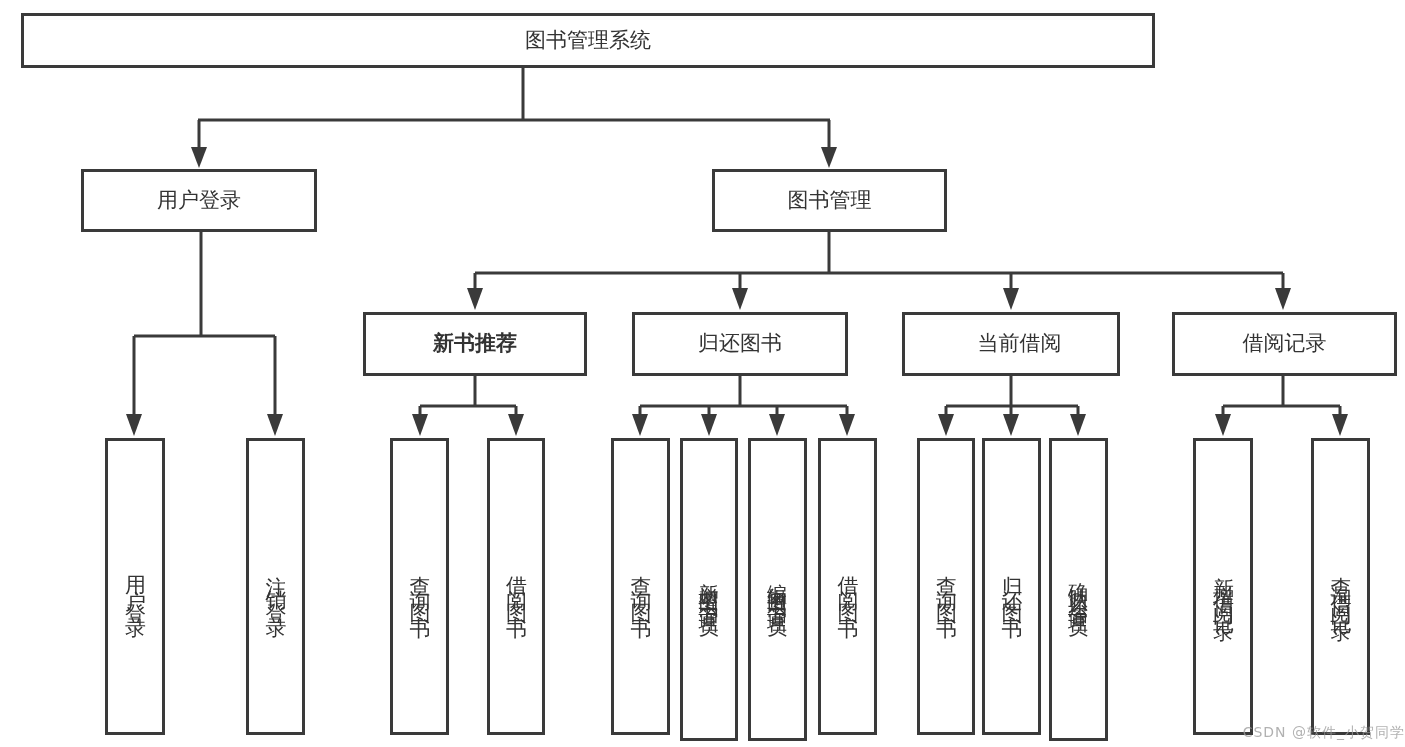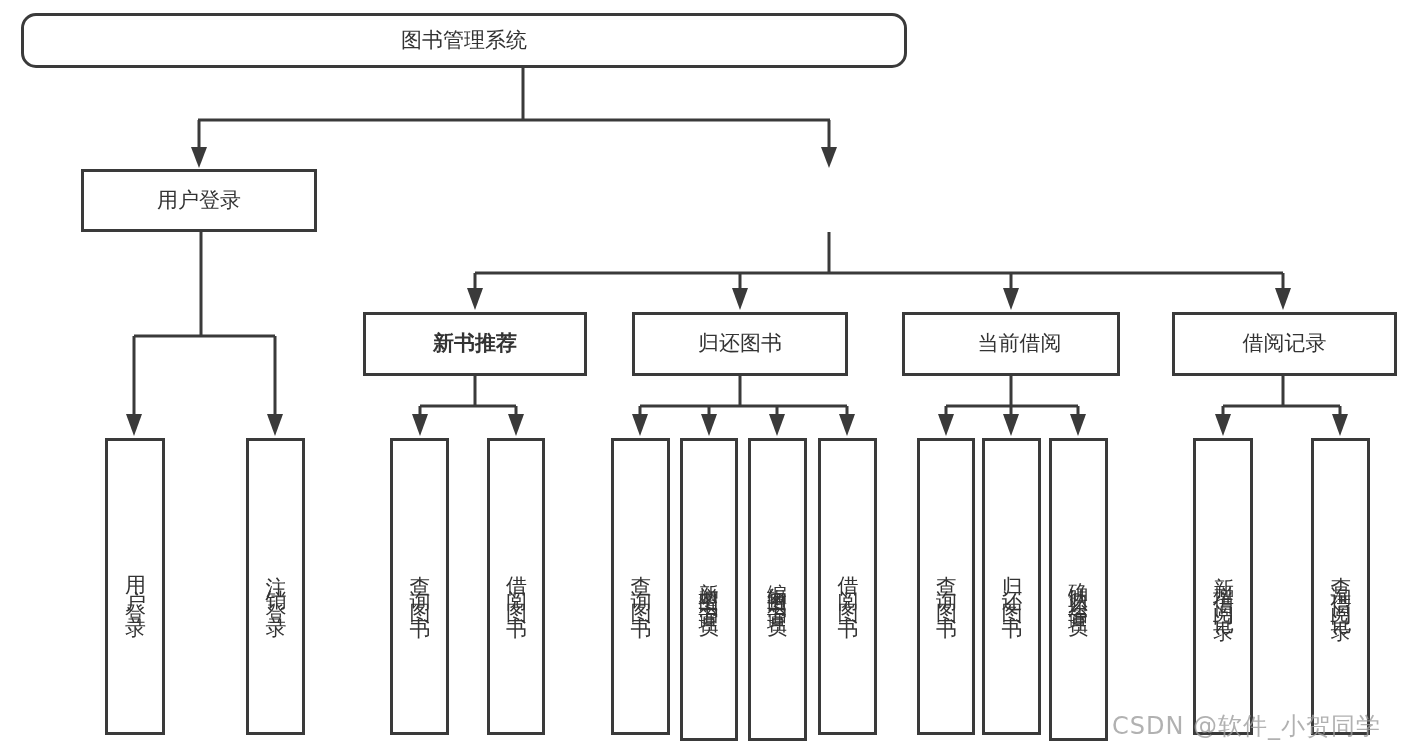--- a/index.html
+++ b/index.html
@@ -25,21 +25,21 @@
     z-index:2;
   }
   .vbox{
     writing-mode:vertical-rl;
     text-orientation:mixed;
     letter-spacing:14px;
   }
   .vbox.sp6{letter-spacing:9px;}
   .vbox.sp9{letter-spacing:5px;font-size:20px;}
   
-  .n-root{left:21px;top:13px;width:886px;height:55px;border-radius:15px;}
+  .n-root{left:21px;top:13px;width:1134px;height:55px;}
   .n-user{left:81px;top:169px;width:236px;height:63px;}
   .n-mgmt{left:712px;top:169px;width:235px;height:63px;}
   .n-newbook{left:363px;top:312px;width:224px;height:64px;font-weight:bold;}
   .n-borrow{left:632px;top:312px;width:216px;height:64px;}
   .n-current{left:902px;top:312px;width:218px;height:64px;padding-left:17px;}
   .n-record{left:1172px;top:312px;width:225px;height:64px;}
   .l-u1{left:105px;top:438px;width:60px;height:297px;}
   .l-u2{left:246px;top:438px;width:59px;height:297px;}
   .l-n1{left:390px;top:438px;width:59px;height:297px;}
   .l-n2{left:487px;top:438px;width:58px;height:297px;}
@@ -47,23 +47,23 @@
   .l-b2{left:680px;top:438px;width:58px;height:303px;}
   .l-b3{left:748px;top:438px;width:59px;height:303px;}
   .l-b4{left:818px;top:438px;width:59px;height:297px;}
   .l-c1{left:917px;top:438px;width:58px;height:297px;}
   .l-c2{left:982px;top:438px;width:59px;height:297px;}
   .l-c3{left:1049px;top:438px;width:59px;height:303px;}
   .l-r1{left:1193px;top:438px;width:60px;height:297px;}
   .l-r2{left:1311px;top:438px;width:59px;height:297px;}
   .watermark{
     position:absolute;
-    right:24px;
+    right:0;
     bottom:5px;
-    font-size:24px;
+    font-size:14px;
     color:rgba(158,158,158,0.8);
     letter-spacing:1px;
     z-index:3;
     white-space:nowrap;
   }
 </style>
 </head>
 <body>
 
 <div id="stage">
@@ -108,20 +108,23 @@
     </g>
   </svg>
 
   <div class="box n-root">
     <span>图书管理系统</span>
   </div>
 
   <div class="box n-user">
     <span>用户登录</span>
   </div>
+  <div class="box n-mgmt">
+    <span>图书管理</span>
+  </div>
 
   <div class="box n-newbook">
     <span>新书推荐</span>
   </div>
   <div class="box n-borrow">
     <span>归还图书</span>
   </div>
   <div class="box n-current">
     <span>当前借阅</span>
   </div>

